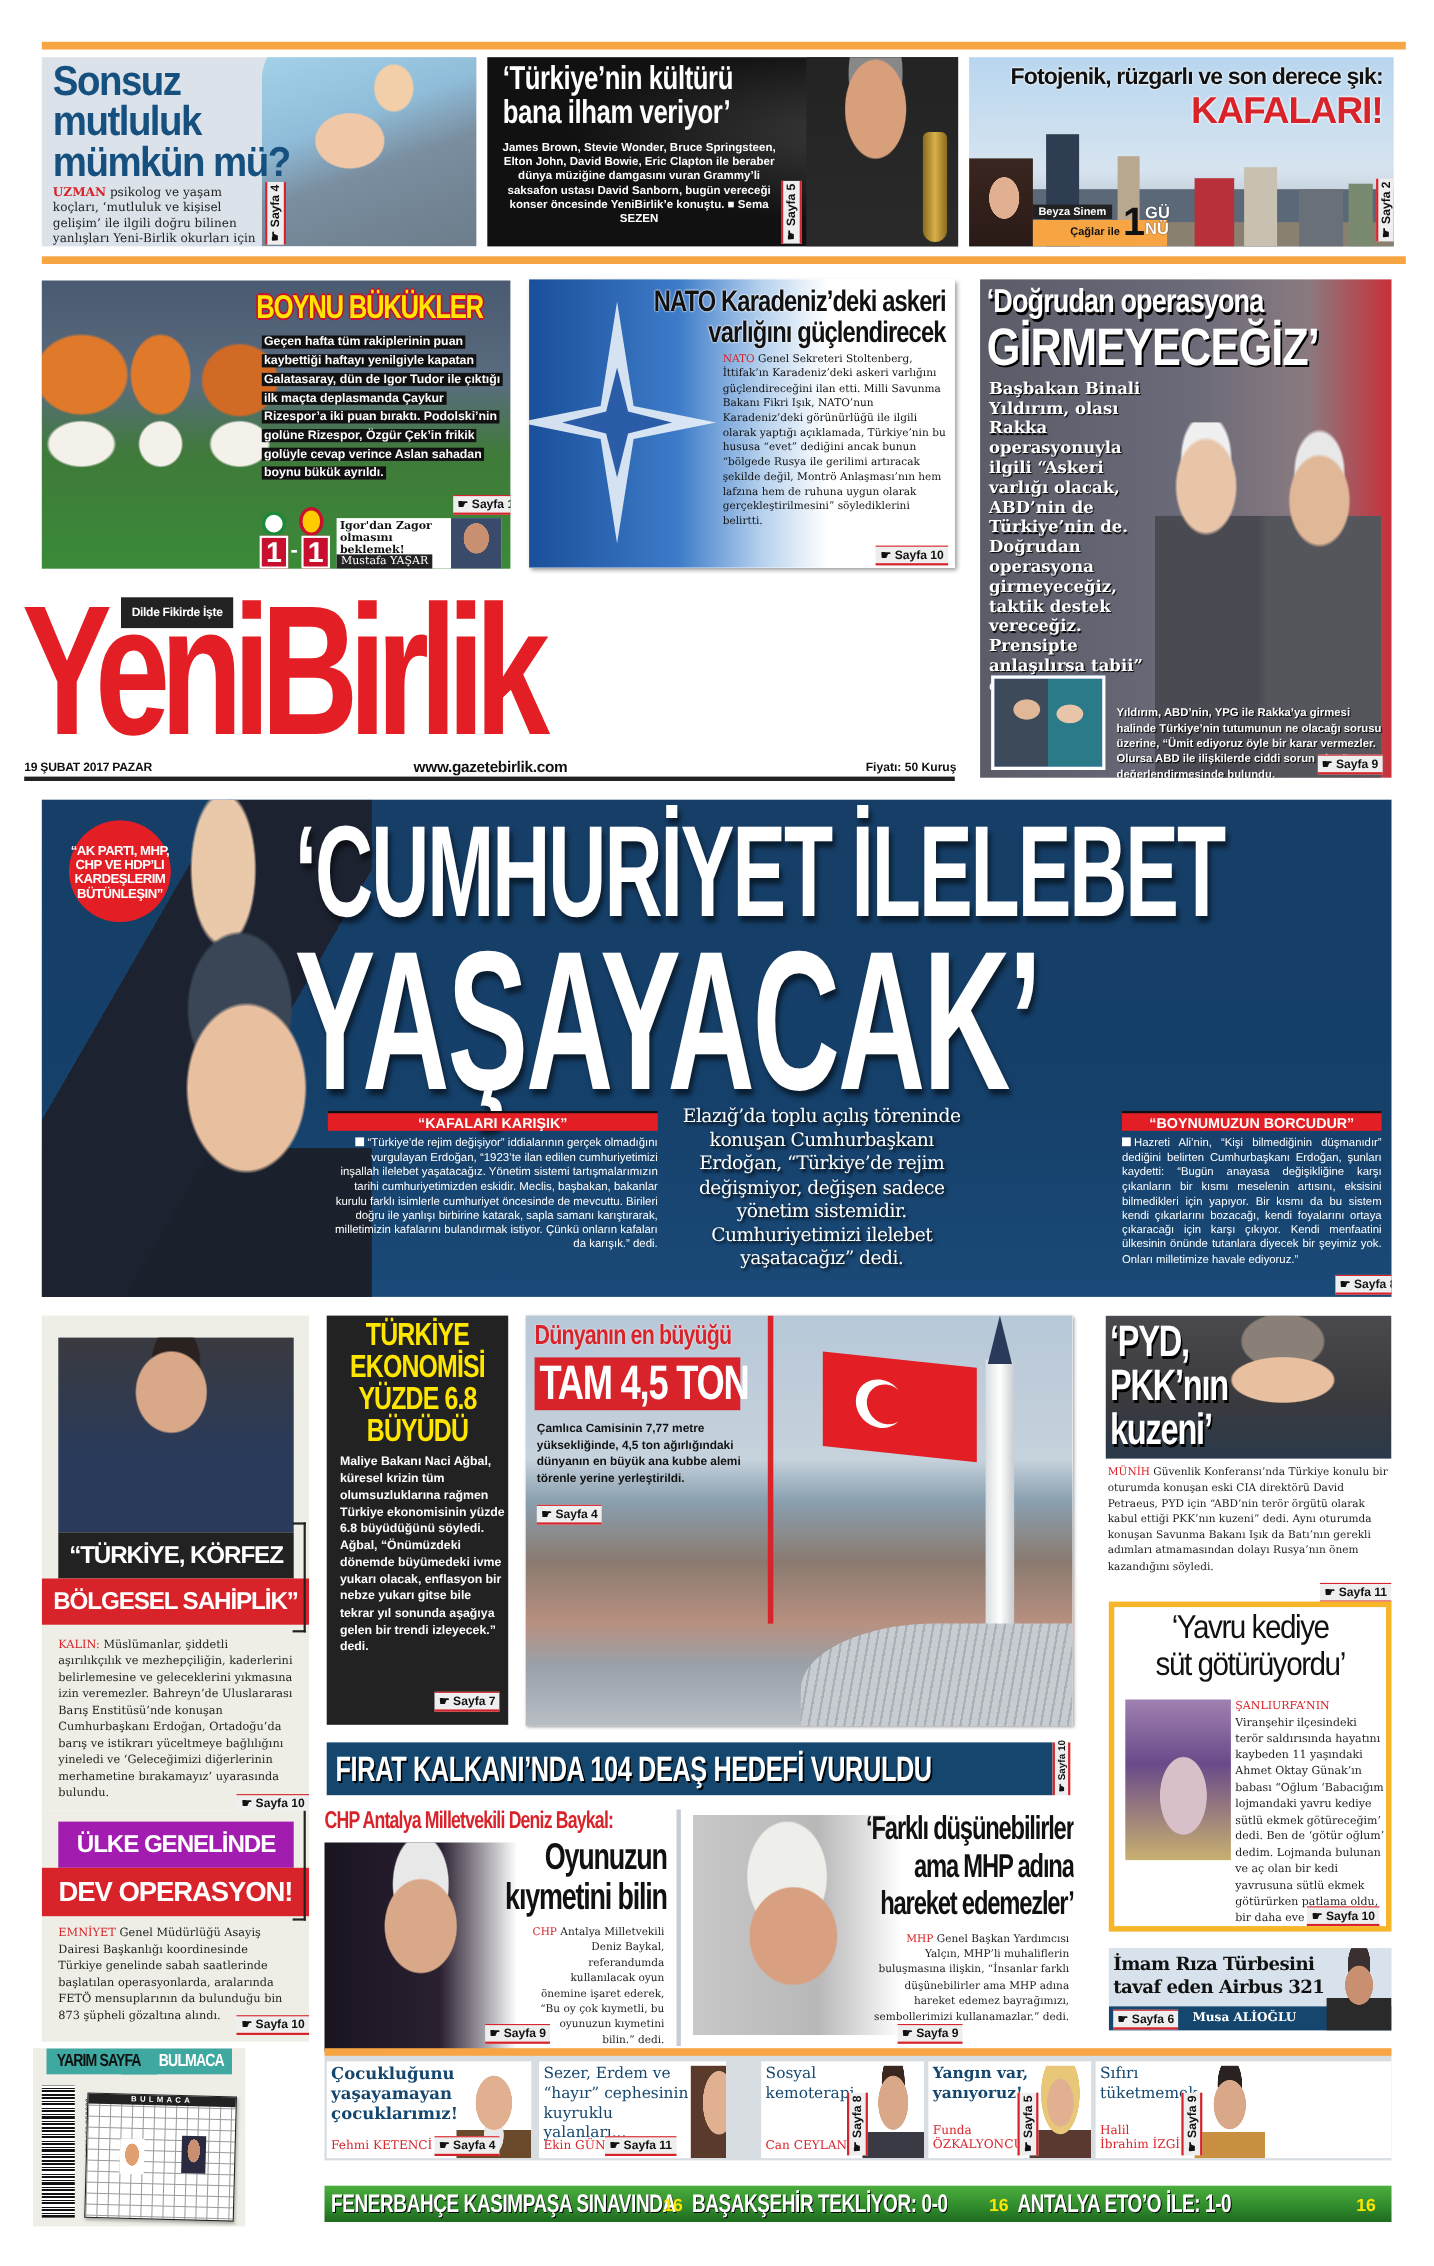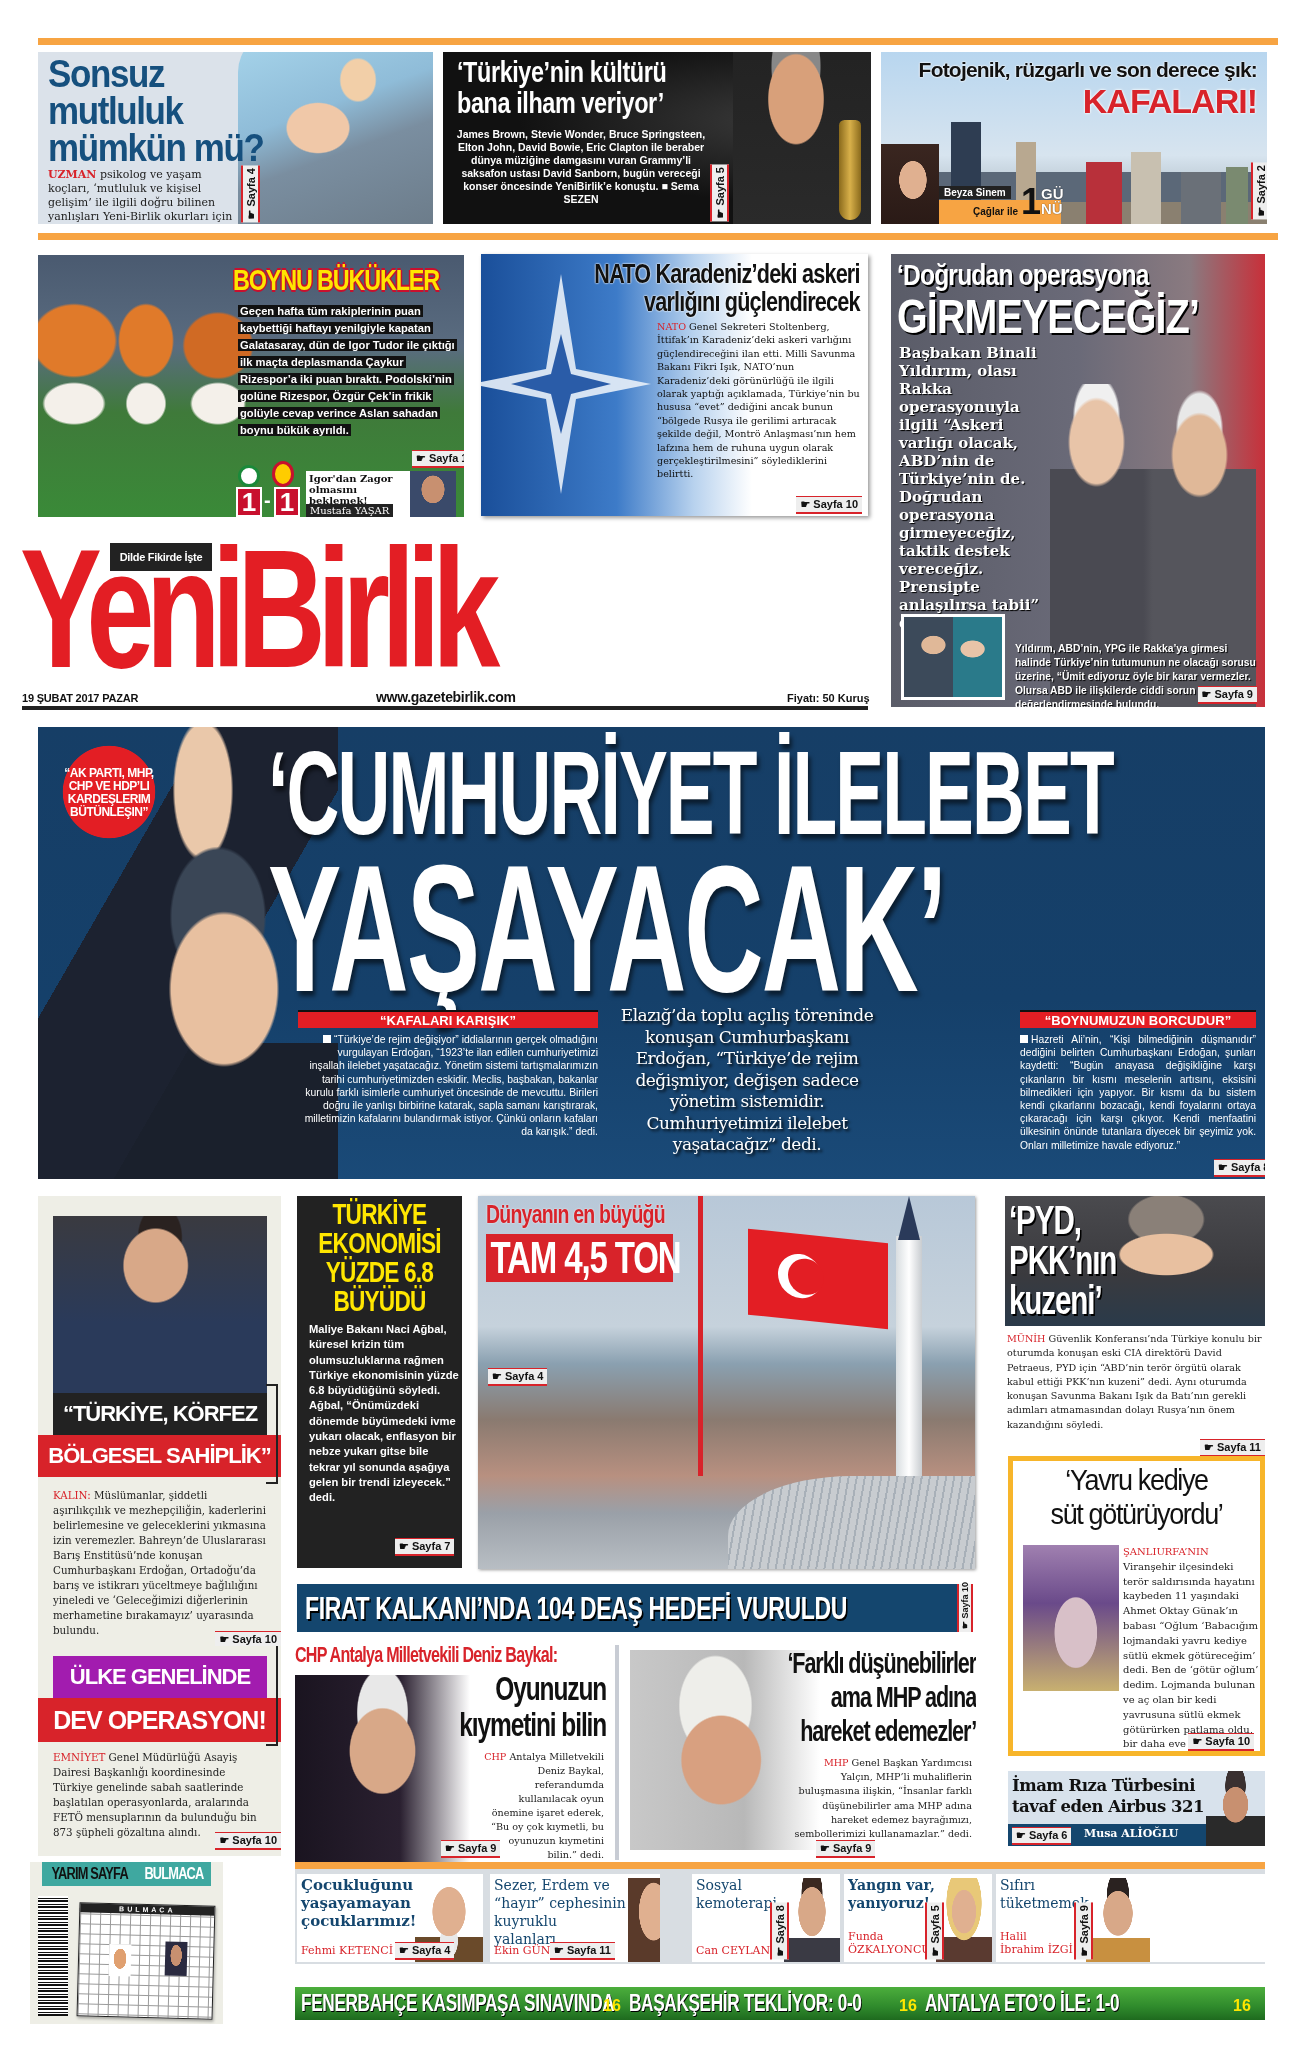--- a/index.html
+++ b/index.html
@@ -193,20 +193,21 @@
     <div style="position:absolute;left:40px;top:24px;width:36px;height:36px;border-radius:50%;background:#e31e24"></div>
   </div>
   <div class="abs" style="left:418px;top:40px;width:26px;height:333px;background:linear-gradient(90deg,#d8dde0,#fff,#c8ccd0)"></div>
   <div class="abs" style="left:420px;top:0;width:0;height:0;border-left:11px solid transparent;border-right:11px solid transparent;border-bottom:44px solid #2a3a5a"></div>
   <div class="abs" style="left:220px;top:0;width:5px;height:280px;background:#d8232a"></div>
   <div class="abs" style="left:250px;top:280px;width:247px;height:120px;border-radius:50% 0 0 0;background:repeating-linear-gradient(100deg,#c8ccd0 0 6px,#a8b0b8 6px 8px)"></div>
   <div class="abs" style="left:8px;top:4px;color:#d8232a;font-weight:900;font-size:25px;letter-spacing:-1px;transform:scaleX(.78);transform-origin:left;white-space:nowrap;text-shadow:0 0 2px #fff">Dünyanın en büyüğü</div>
   <div class="abs" style="left:8px;top:38px;width:187px;height:48px;background:#d8232a">
     <div style="color:#fff;font-weight:900;font-size:44px;line-height:48px;letter-spacing:-1.5px;transform:scaleX(.75);transform-origin:left;white-space:nowrap;padding-left:6px">TAM 4,5 TON</div>
   </div>
+  <div class="abs" style="left:10px;top:96px;width:196px;font-size:10.8px;line-height:15px;font-weight:700;color:#111">Çamlıca Camisinin 7,77 metre yüksekliğinde, 4,5 ton ağırlığındaki dünyanın en büyük ana kubbe alemi törenle yerine yerleştirildi.</div>
   <div class="abs sayfa" style="left:10px;top:172px">☛ Sayfa 4</div>
 </div>
 
 <div class="box" style="left:1005px;top:1196px;width:260px;height:266px;background:#fff">
   <div class="abs" style="left:0;top:0;width:260px;height:130px;background:radial-gradient(ellipse at 62% 45%,#e8c0a0 0 20%,transparent 21%),radial-gradient(ellipse at 62% 18%,#8a8078 0 16%,transparent 17%),linear-gradient(180deg,#4a4a4e 0%,#3a3a3e 60%,#2a3a4a 100%)"></div>
   <div class="abs" style="left:4px;top:4px;color:#fff;font-weight:900;font-size:40px;line-height:40px;letter-spacing:-1.5px;transform:scaleX(.74);transform-origin:left;text-shadow:2px 2px 0 #000;white-space:nowrap">
     <div>‘PYD,</div>
       <div>PKK’nın</div>
       <div>kuzeni’</div>
   </div>

